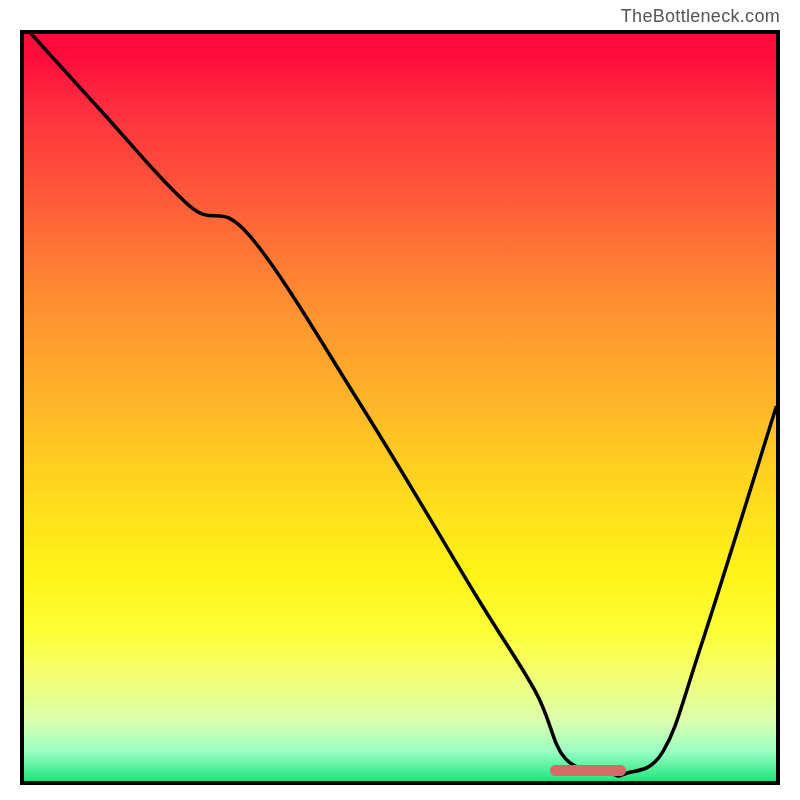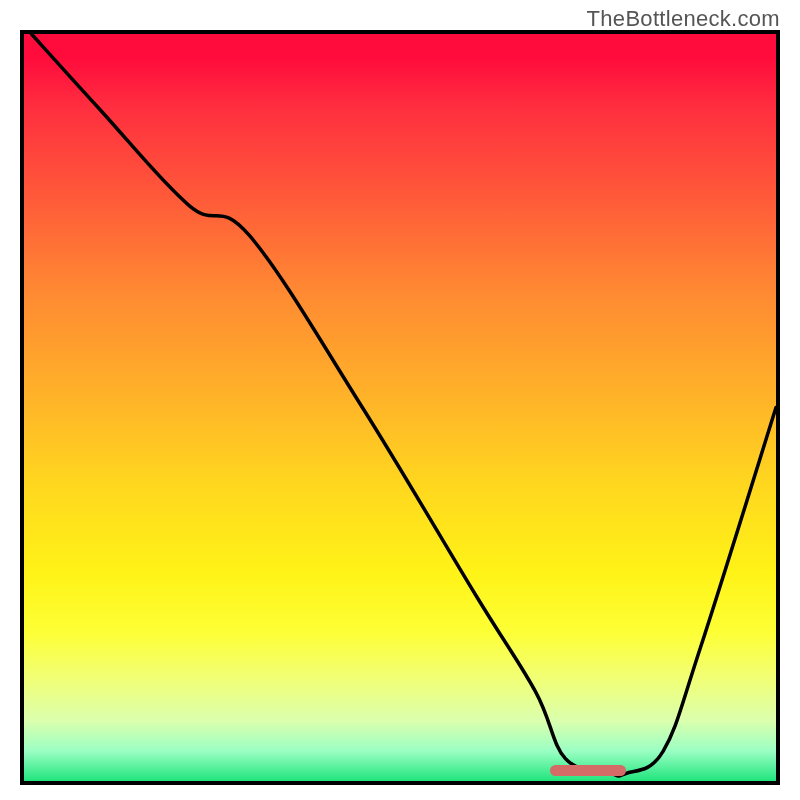--- a/index.html
+++ b/index.html
@@ -14,21 +14,21 @@
   .container {
     position: relative;
     width: 800px;
     height: 800px;
   }
   .watermark {
     position: absolute;
     top: 6px;
     right: 20px;
     color: #555555;
-    font-size: 22px;
+    font-size: 18px;
     font-weight: 500;
     letter-spacing: 0.3px;
     z-index: 30;
   }
   .plot-area {
     position: absolute;
     left: 20px;
     top: 30px;
     width: 760px;
     height: 755px;

